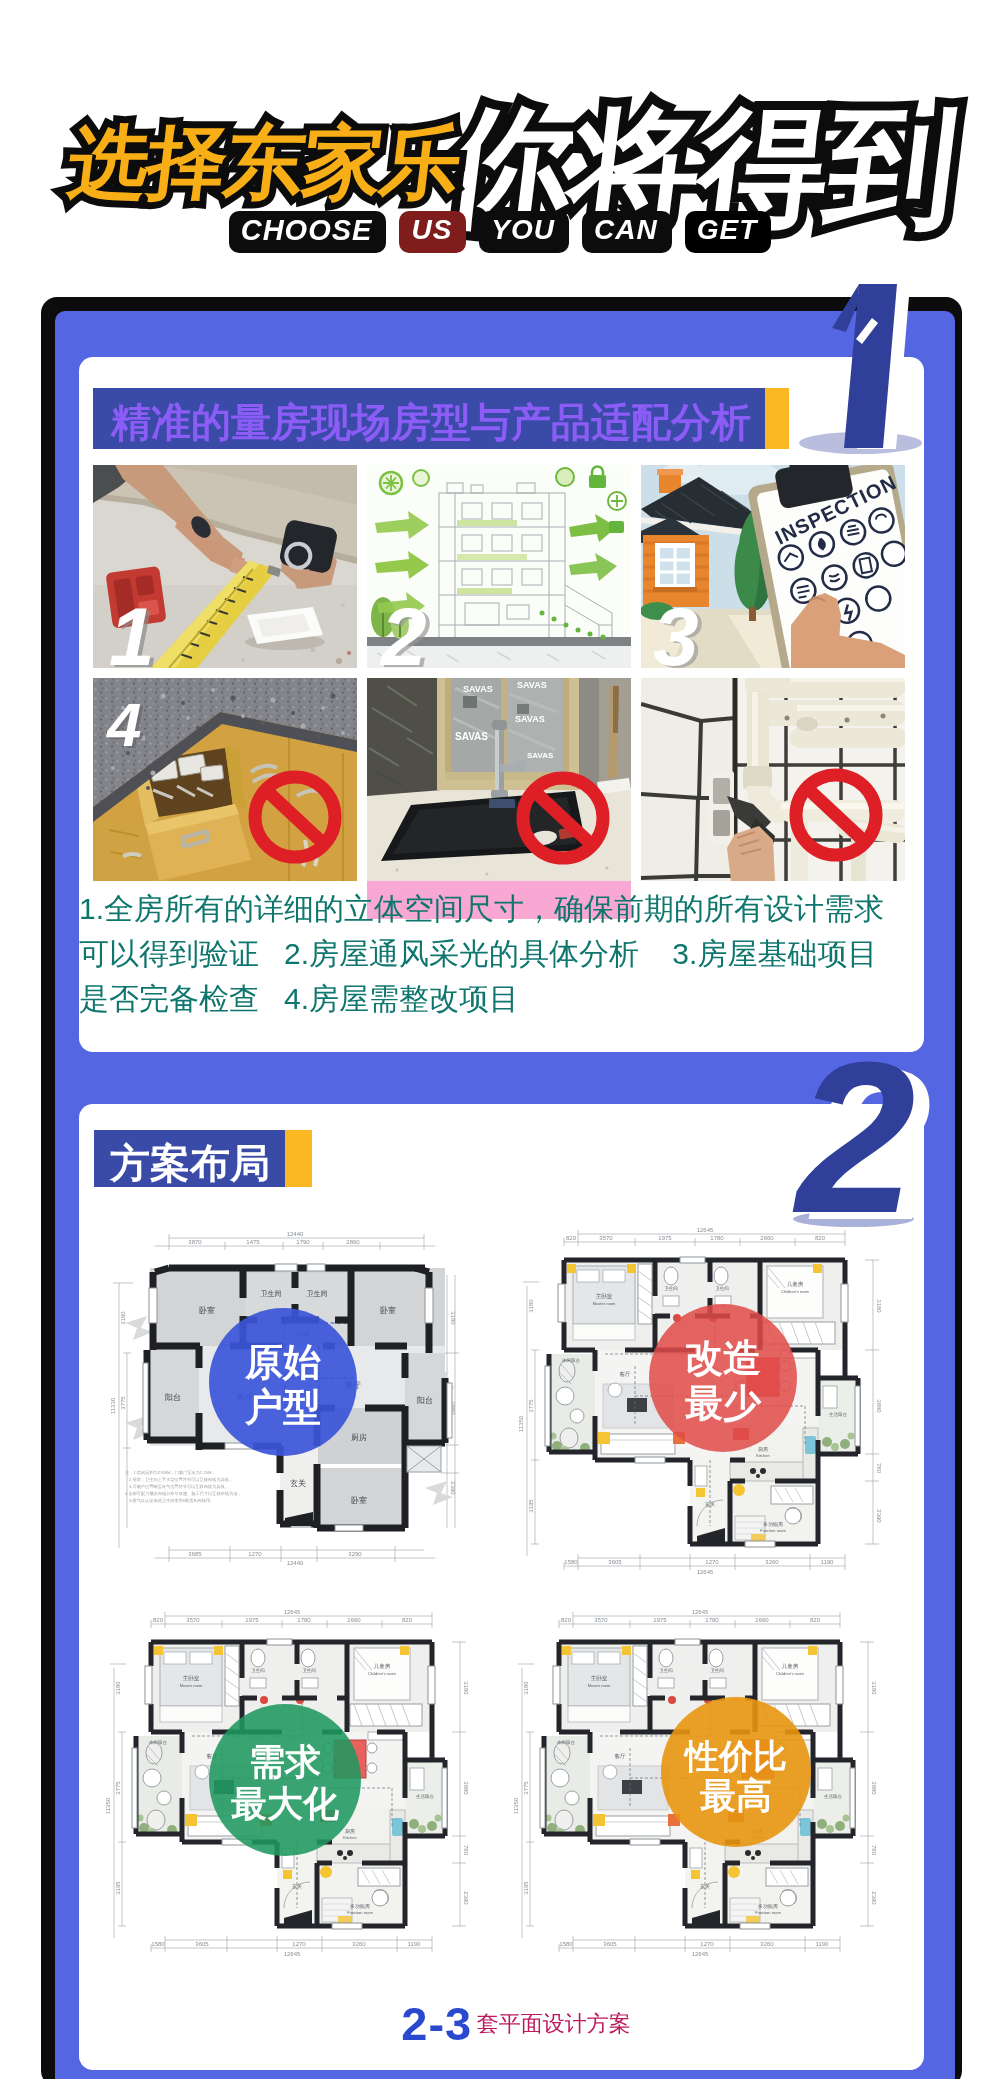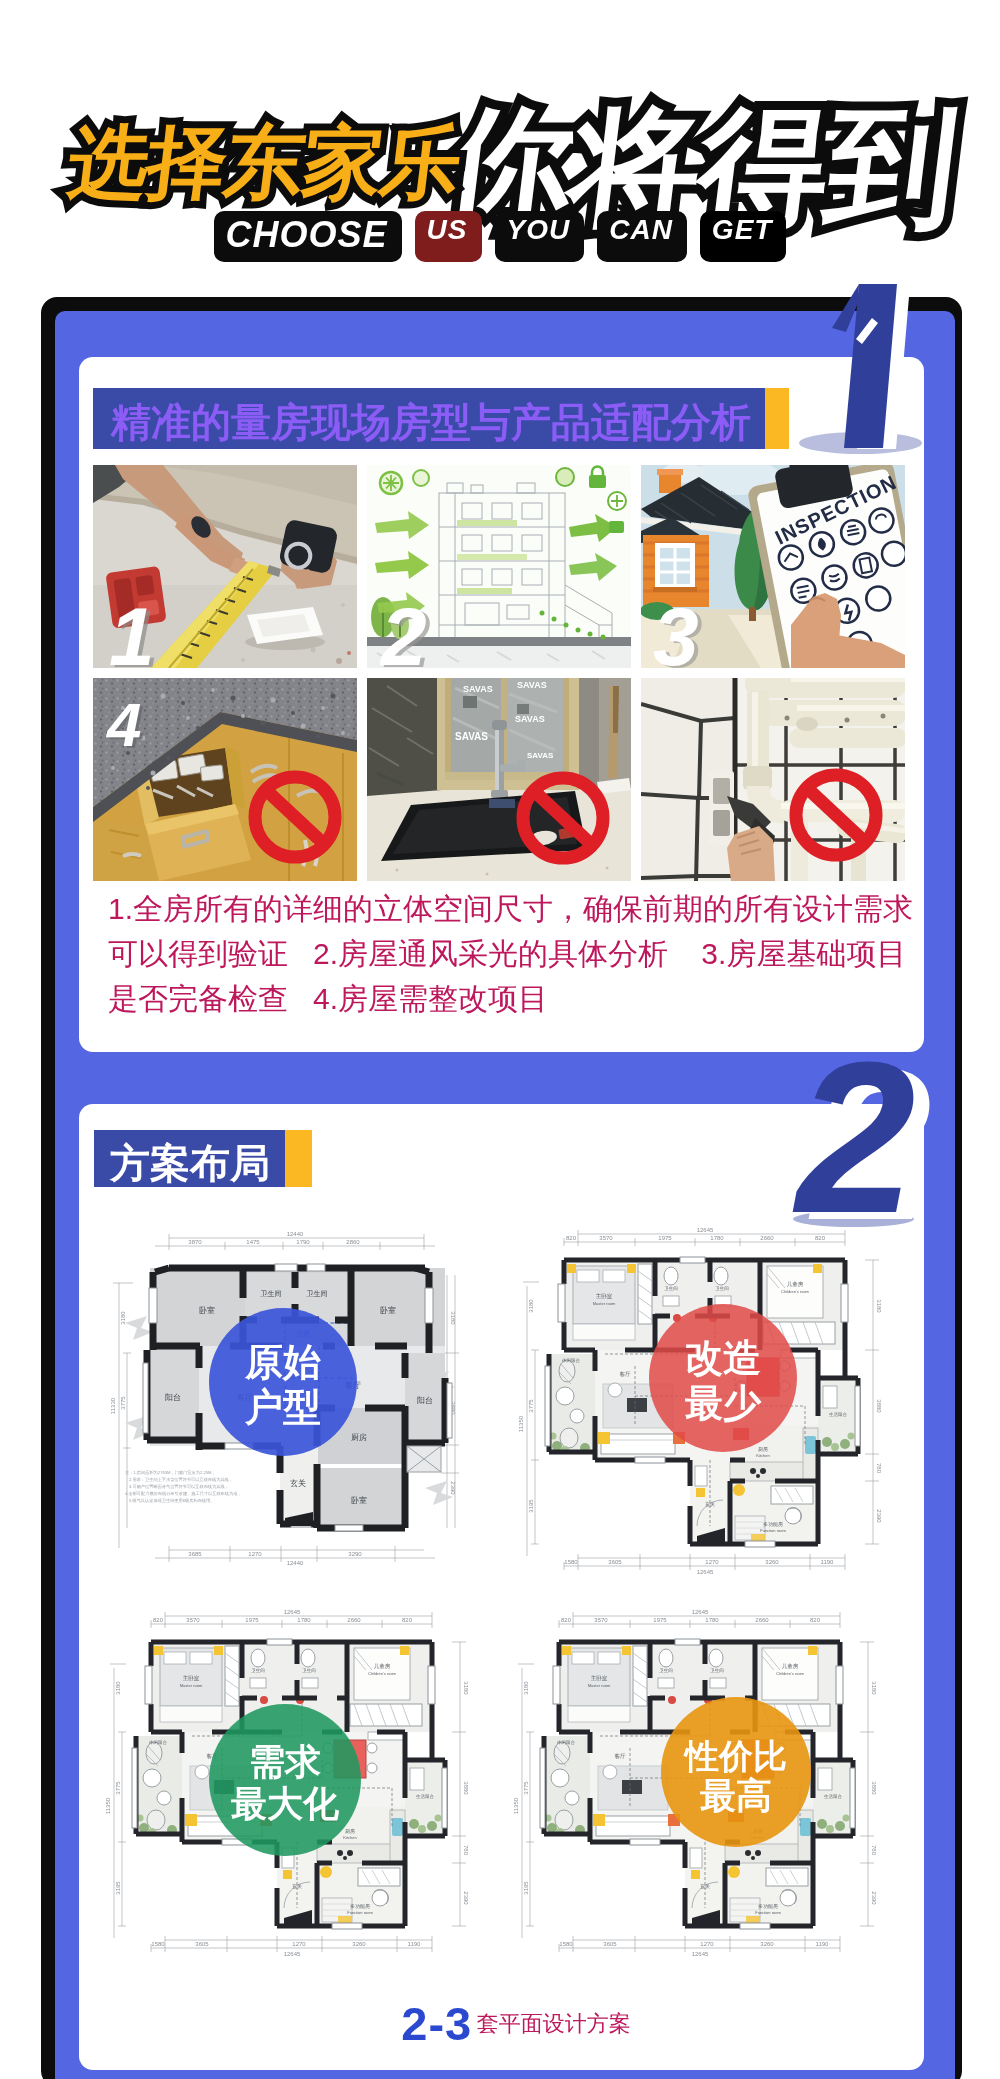--- a/index.html
+++ b/index.html
@@ -11,21 +11,21 @@
 <body>
 
 <svg class="abs" style="left:0;top:0" width="1000" height="300" viewBox="0 0 1000 300">
 
   <text x="464" y="212" transform="skewX(-7)" font-size="130" font-weight="bold" letter-spacing="-2" fill="#ffffff" stroke="#0c0c0c" stroke-width="18" paint-order="stroke" font-family="Liberation Sans">你将得到</text>
 
   <text x="89" y="190" transform="skewX(-7)" font-size="80" font-weight="bold" letter-spacing="-2" fill="#f8ae17" stroke="#0c0c0c" stroke-width="14" paint-order="stroke" font-family="Liberation Sans">选择东家乐</text>
 </svg>
 
 <div class="abs" style="left:0;top:211px;width:1000px;display:flex;justify-content:center;gap:13px;">
-  <span style="background:#0c0c0c;color:#fff;font-weight:bold;font-style:italic;font-size:36px;
+  <span style="background:#0c0c0c;color:#fff;font-weight:bold;font-style:italic;font-size:29px;
      padding:3px 14px 6px 12px;border-radius:10px;letter-spacing:1px;">CHOOSE</span>
   <span style="background:#7f1d1d;color:#fff;font-weight:bold;font-style:italic;font-size:28px;
      padding:3px 14px 6px 12px;border-radius:10px;letter-spacing:1px;">US</span>
   <span style="background:#0c0c0c;color:#fff;font-weight:bold;font-style:italic;font-size:28px;
      padding:3px 14px 6px 12px;border-radius:10px;letter-spacing:1px;">YOU</span>
   <span style="background:#0c0c0c;color:#fff;font-weight:bold;font-style:italic;font-size:28px;
      padding:3px 14px 6px 12px;border-radius:10px;letter-spacing:1px;">CAN</span>
   <span style="background:#000000;color:#fff;font-weight:bold;font-style:italic;font-size:28px;
      padding:3px 14px 6px 12px;border-radius:10px;letter-spacing:1px;">GET</span>
 </div>
@@ -339,21 +339,21 @@
 
   <g stroke="#de1f26" stroke-width="13" fill="none">
     <circle cx="202" cy="139" r="40"></circle>
     <line x1="172" y1="111" x2="232" y2="167"></line>
   </g>
 
   <text x="14" y="68" font-size="62" font-style="italic" font-weight="bold" fill="#6a6c70" font-family="Liberation Sans" opacity="0.8" transform="translate(3,2)">4</text>
   <text x="14" y="68" font-size="62" font-style="italic" font-weight="bold" fill="#ffffff" font-family="Liberation Sans">4</text>
 </svg></div>
 
-<div class="abs" style="left:367px;top:678px;width:264px;height:203px;background:#f9a8d4;overflow:hidden;">
+<div class="abs" style="left:367px;top:678px;width:264px;height:241px;background:#f9a8d4;overflow:hidden;">
 <svg width="264" height="203">
 
   <rect x="0" y="0" width="264" height="203" fill="#e9e4d8"></rect>
   <rect x="0" y="100" width="264" height="10" fill="#d8d2c2"></rect>
 
   <polygon points="0,0 75,0 75,112 0,118" fill="#4f4f48"></polygon>
   <path d="M5,30 l40,24 M20,8 l30,20 M2,70 l30,18 M40,60 l26,16" stroke="#6e7265" stroke-width="2"></path>
   <path d="M10,95 l26,12" stroke="#484b42" stroke-width="3"></path>
 
   <rect x="205" y="0" width="59" height="110" fill="#8d8b83"></rect>
@@ -463,21 +463,21 @@
 
   <polygon points="94,156 118,148 132,162 134,203 90,203 86,170" fill="#d9aa88"></polygon>
   <path d="M96,160 l18,-6 M98,168 l20,-6 M100,176 l20,-5" stroke="#c08f6c" stroke-width="2" fill="none"></path>
 
   <g stroke="#de1f26" stroke-width="13" fill="none">
     <circle cx="195" cy="137" r="40"></circle>
     <line x1="165" y1="109" x2="225" y2="165"></line>
   </g>
 </svg></div>
 
-<div class="abs" style="left:108px;top:886px;width:815px;font-size:30px;line-height:45px;color:#be185d;">1.全房所有的详细的立体空间尺寸，确保前期的所有设计需求 可以得到验证&nbsp;&nbsp;&nbsp;2.房屋通风采光的具体分析&nbsp;&nbsp;&nbsp;&nbsp;3.房屋基础项目 是否完备检查&nbsp;&nbsp;&nbsp;4.房屋需整改项目</div>
+<div class="abs" style="left:79px;top:886px;width:815px;font-size:30px;line-height:45px;color:#0f766e;">1.全房所有的详细的立体空间尺寸，确保前期的所有设计需求 可以得到验证&nbsp;&nbsp;&nbsp;2.房屋通风采光的具体分析&nbsp;&nbsp;&nbsp;&nbsp;3.房屋基础项目 是否完备检查&nbsp;&nbsp;&nbsp;4.房屋需整改项目</div>
 
 <div class="abs" style="left:79px;top:1104px;width:845px;height:966px;background:#ffffff;border-radius:14px;"></div>
 
 <div class="abs" style="left:94px;top:1130px;width:191px;height:57px;background:#3a4aa7;"></div>
 
 <div class="abs" style="left:285px;top:1130px;width:27px;height:57px;background:#fbb822;"></div>
 
 <div class="abs" style="left:110px;top:1136px;color:#ffffff;font-weight:bold;font-size:40px;">方案布局</div>
 
 <div class="abs" style="left:793px;top:1211px;width:121px;height:16px;background:#aab1d8;border-radius:50%;"></div>

